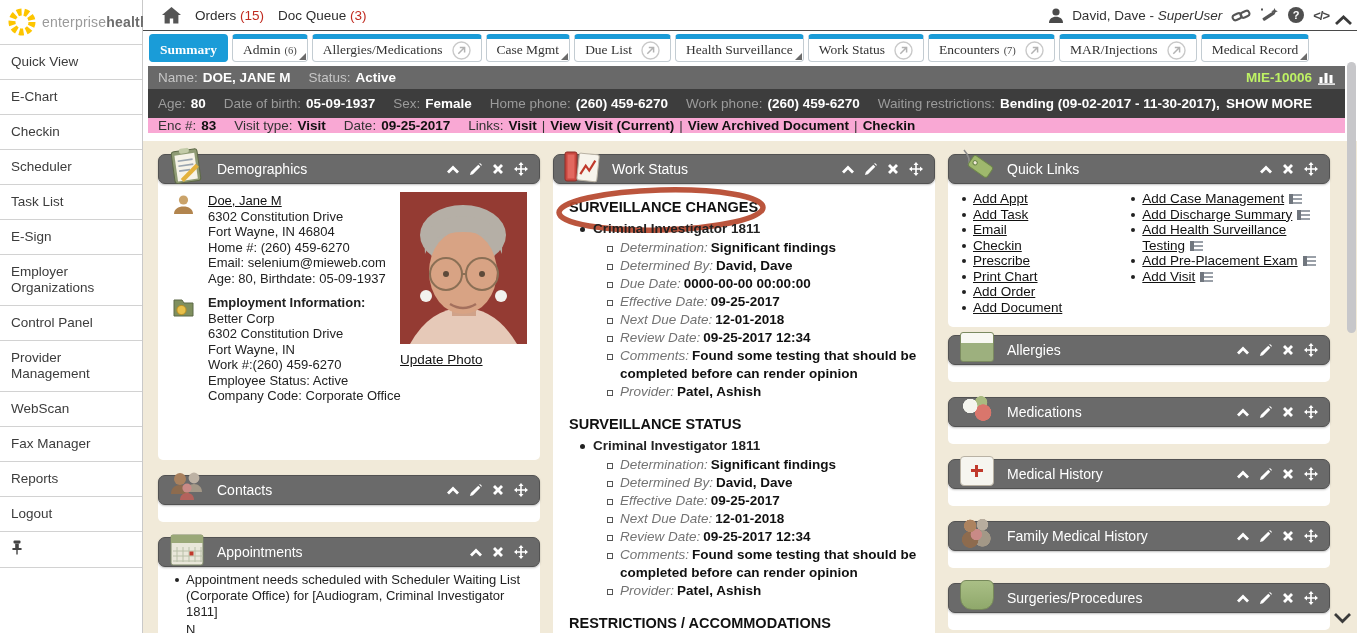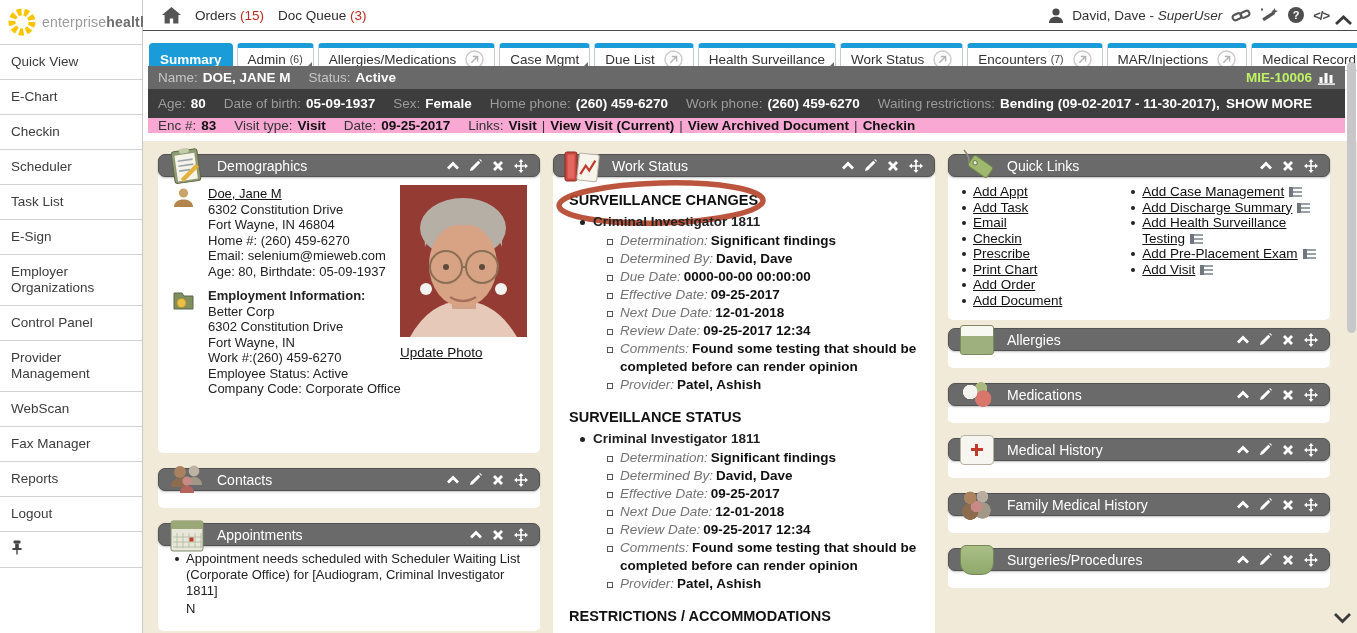--- a/index.html
+++ b/index.html
@@ -23,21 +23,21 @@
   .toplink .cnt{color:#c02b20;}
   #topbar .spacer{flex:1;}
   #userarea{display:flex;align-items:center;gap:9px;margin-right:28px;}
   #userarea .uname{font-size:13.5px;color:#333;white-space:nowrap;}
   #userarea .uname i{font-style:italic;margin-top:16px;}
   .help-badge{width:16px;height:16px;border-radius:50%;background:#4f4f4f;color:#fff;font-size:11px;font-weight:bold;display:inline-flex;align-items:center;justify-content:center;}
   .code-glyph{font-size:13px;font-weight:bold;color:#474747;letter-spacing:-1px;}
   #top-chevron{position:absolute;right:4px;top:12px;}
 
   
-  #tabbar{position:absolute;left:143px;top:32px;right:0;height:22px;background:#fff;display:flex;align-items:flex-start;padding:11px 0 0 6px;}
+  #tabbar{position:absolute;left:143px;top:32px;right:0;height:22px;background:#fff;display:flex;align-items:flex-start;padding:2px 0 0 6px;font-family:Liberation Serif, serif;}
   .tab{position:relative;display:inline-flex;align-items:center;height:28px;background:#fff;border:1px solid #c3ccd2;border-top:5px solid #1a9cd8;border-radius:4px;padding:0 10px;margin-right:4px;font-size:13.5px;color:#333;cursor:pointer;white-space:nowrap;}
   .tab .cnt{font-size:10.5px;margin-left:4px;color:#444;}
   .tab.active{background:#1a9cd8;border:1px solid #1a9cd8;border-top:5px solid #1a9cd8;color:#fff;font-weight:bold;}
   .tab.fold::after{content:"";position:absolute;right:1px;bottom:1px;width:0;height:0;border-bottom:7px solid #6b6b6b;border-left:7px solid transparent;}
   .tab .ext{margin-left:9px;display:inline-flex;}
 
   
   .pbar{position:absolute;left:148px;right:12px;display:flex;align-items:center;padding:0 10px;font-size:13.5px;white-space:nowrap;overflow:hidden;}
   #prow1{top:66px;height:23px;background:#696969;}
   #prow2{top:89px;height:29px;background:#3d3d3d;}
@@ -52,21 +52,21 @@
   .showmore{color:#fff;font-weight:bold;cursor:pointer;}
   .plink{font-weight:bold;color:#111;cursor:pointer;}
   .psep{margin:0 5px;color:#333;font-weight:normal;}
 
   
   #content{position:absolute;left:143px;top:141px;right:0;bottom:0;background:#f1ead9;overflow:hidden;}
   .col{position:absolute;top:13px;width:382px;}
   #col1{left:15px;} #col2{left:410px;} #col3{left:805px;}
 
   .panel{margin-bottom:15px;}
-  .panel-header{position:relative;height:23px;background:#6a6a6a;border:1px solid #525252;border-radius:7px;display:flex;align-items:center;padding-left:58px;color:#fff;z-index:2;box-shadow:0 1px 2px rgba(0,0,0,.25);}
+  .panel-header{position:relative;height:30px;background:#6a6a6a;border:1px solid #525252;border-radius:7px;display:flex;align-items:center;padding-left:58px;color:#fff;z-index:2;box-shadow:0 1px 2px rgba(0,0,0,.25);}
   .panel-title{flex:1;font-size:14px;}
   .panel-btns{display:flex;align-items:center;gap:10px;margin-right:11px;}
   .pbtn{display:inline-flex;cursor:pointer;}
   .panel-icon{position:absolute;left:6px;top:-9px;width:44px;height:40px;display:flex;align-items:center;justify-content:center;}
   .panel-body{position:relative;background:#fff;border-radius:0 0 5px 5px;margin-top:-5px;padding-top:10px;z-index:1;}
 
   
   #demo-body{height:281px;font-size:13px;line-height:15.5px;padding:14px 12px 0 14px;}
   .demo-row{display:flex;margin-bottom:9px;}
   .demo-ic{width:36px;flex:0 0 36px;padding-top:1px;}

